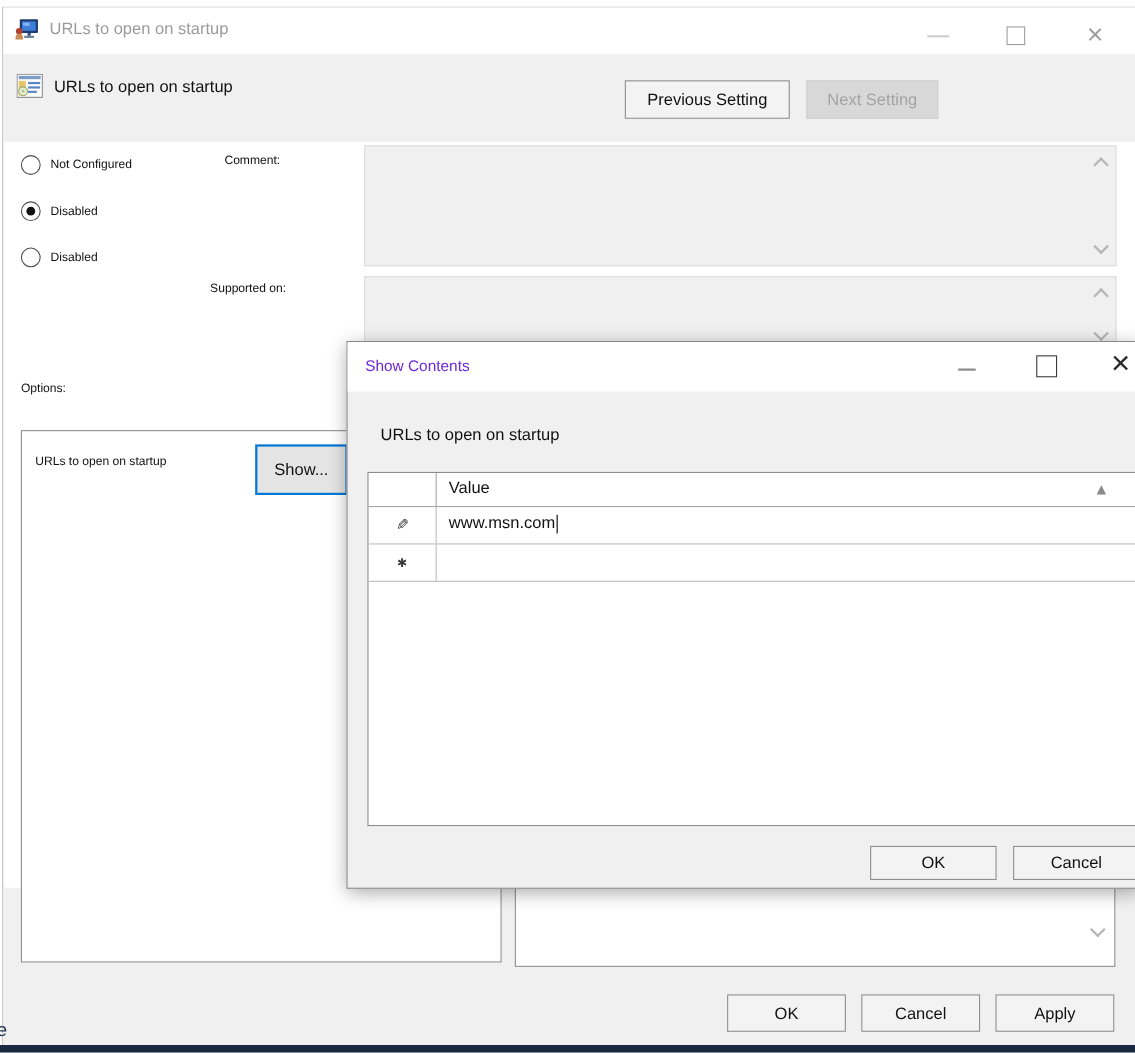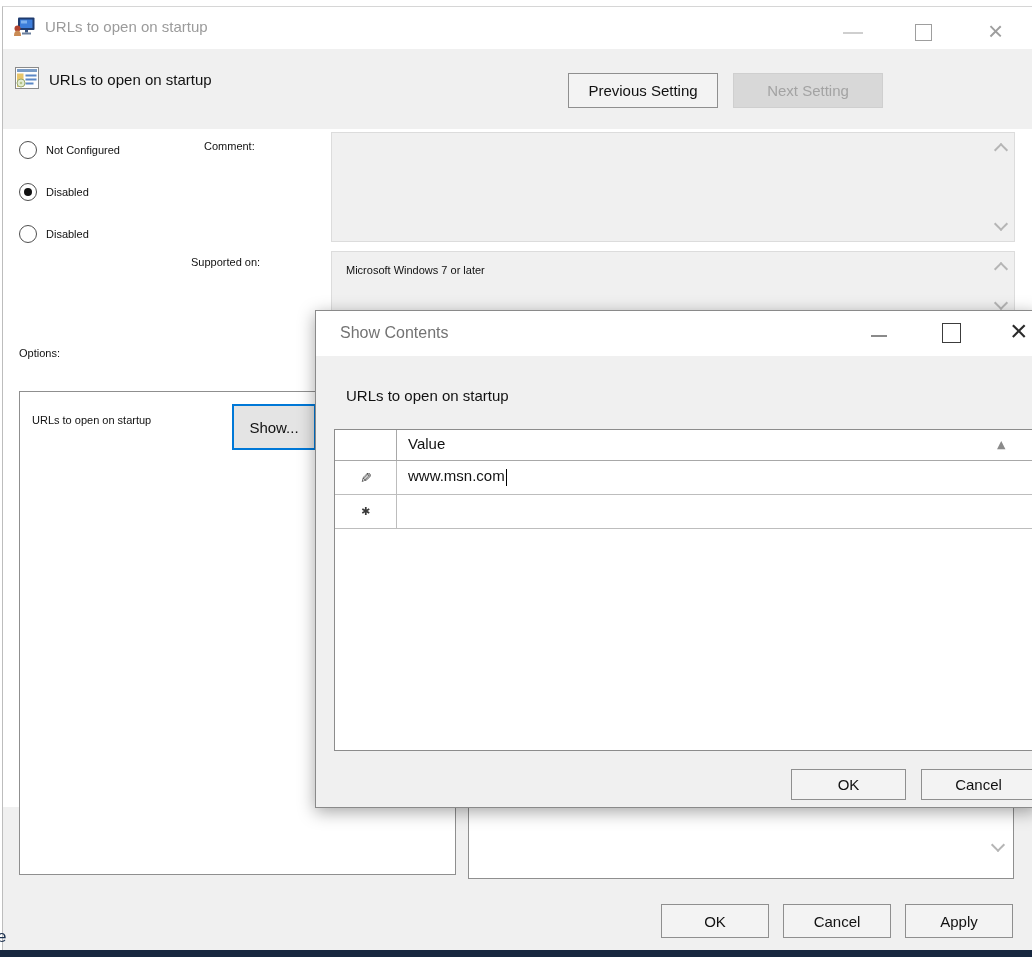--- a/index.html
+++ b/index.html
@@ -42,21 +42,21 @@
               border:1px solid #8f8f8f;box-sizing:border-box;z-index:2;}
   .footer-btn{z-index:3;width:108px;height:34px;top:897px;}
 
   .navy-strip{position:absolute;left:0;top:950px;width:1032px;height:7px;background:#182840;z-index:6;}
   .edge-glyph{position:absolute;left:-3px;top:927px;font-size:17px;color:#1c3150;z-index:5;}
 
   
   .sc-dialog{position:absolute;left:315px;top:310px;width:722px;height:498px;background:#f0f0f0;
              border:1px solid #8a8a8a;box-sizing:border-box;box-shadow:0 4px 16px rgba(0,0,0,0.35);z-index:10;}
   .sc-titlebar{position:absolute;left:0;top:0;right:0;height:45px;background:#fff;}
-  .sc-title{position:absolute;left:24px;top:13px;font-size:16px;color:#737373;}
+  .sc-title{position:absolute;left:16px;top:13px;font-size:14px;color:#6d28d9;}
   .sc-caption{position:absolute;left:30px;top:76px;font-size:15px;color:#111;}
   .sc-table{position:absolute;left:18px;top:118px;width:705px;height:322px;background:#fff;
             border:1px solid #8c8c8c;box-sizing:border-box;}
   .sc-hdr{position:relative;height:30px;border-bottom:1px solid #a8a8a8;}
   .sc-hdr-c1{position:absolute;left:0;top:0;width:62px;height:100%;border-right:1px solid #a8a8a8;box-sizing:border-box;}
   .sc-hdr-label{position:absolute;left:73px;top:5px;font-size:15px;}
   .sort-arrow{position:absolute;left:662px;top:8px;font-size:11px;color:#8a8a8a;
               font-family:"DejaVu Sans",sans-serif;}
   .sc-row{position:relative;height:33px;border-bottom:1px solid #bdbdbd;}
   .sc-row-icon{position:absolute;left:0;top:0;width:62px;height:100%;border-right:1px solid #bdbdbd;
@@ -97,21 +97,21 @@
         <rect x="2" y="2" width="20" height="3" fill="#7a9cc6"></rect>
         <rect x="2" y="6.5" width="6.5" height="13.5" fill="#e8c56a"></rect>
         <rect x="10.5" y="7.5" width="11" height="2" fill="#5b87c5"></rect>
         <rect x="10.5" y="11.5" width="11" height="2" fill="#5b87c5"></rect>
         <rect x="10.5" y="15.5" width="8" height="2" fill="#5b87c5"></rect>
         <circle cx="6" cy="16" r="4" fill="#e3ecd2" stroke="#9aa86e"></circle>
         <circle cx="6" cy="16" r="1.3" fill="#b4c38a"></circle>
       </svg>
       <div class="policy-name">URLs to open on startup</div>
       <div class="btn" style="left:565px;top:24px;width:150px;height:35px;">Previous Setting</div>
-      <div class="btn disabled" style="left:730px;top:24px;width:150px;height:35px;">Next Setting</div>
+      <div class="btn disabled" style="left:730px;top:24px;width:120px;height:35px;">Next Setting</div>
     </div>
 
     <div class="radio-row txt15" style="top:132px;">
       <span class="radio-dot"></span>
       <span>Not Configured</span>
     </div>
     <div class="radio-row txt15" style="top:174px;">
       <span class="radio-dot checked"></span>
       <span>Disabled</span>
     </div>
@@ -121,21 +121,20 @@
     </div>
 
     <div class="abs txt15" style="left:201px;top:129px;">Comment:</div>
     <div class="graybox" style="left:328px;top:125px;width:684px;height:110px;">
       <span class="chev up" style="right:8px;top:12px;"></span>
       <span class="chev down" style="right:8px;bottom:12px;"></span>
     </div>
 
     <div class="abs txt15" style="left:188px;top:245px;">Supported on:</div>
     <div class="graybox" style="left:328px;top:244px;width:684px;height:66px;">
-      <div class="txt15" style="padding:8px 14px;">Microsoft Windows 7 or later</div>
       <span class="chev up" style="right:8px;top:12px;"></span>
       <span class="chev down" style="right:8px;bottom:8px;"></span>
     </div>
 
     <div class="abs txt15" style="left:16px;top:336px;">Options:</div>
 
     <div class="footer-band"></div>
 
     <div class="options-panel">
       <div class="abs txt15" style="left:12px;top:18px;">URLs to open on startup</div>

